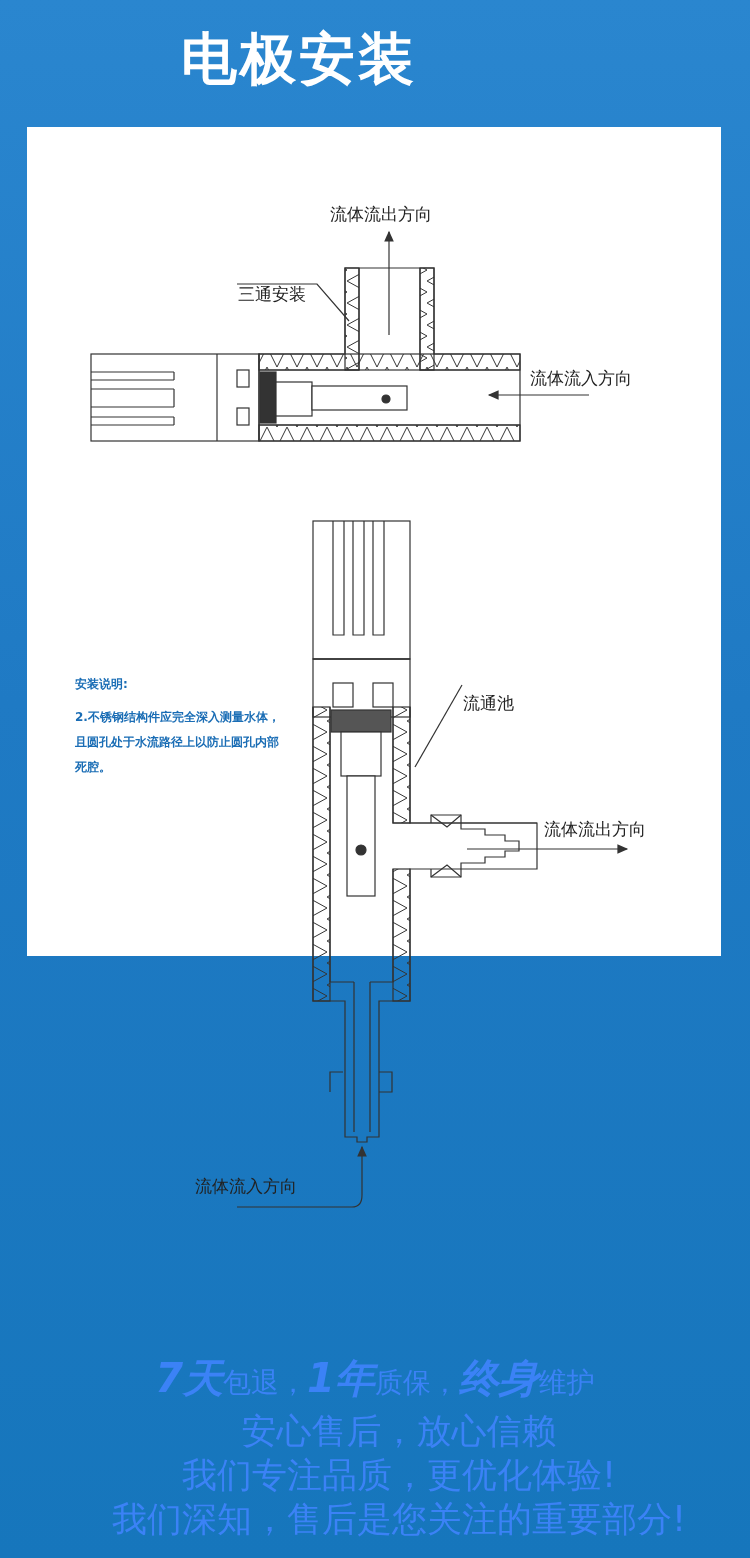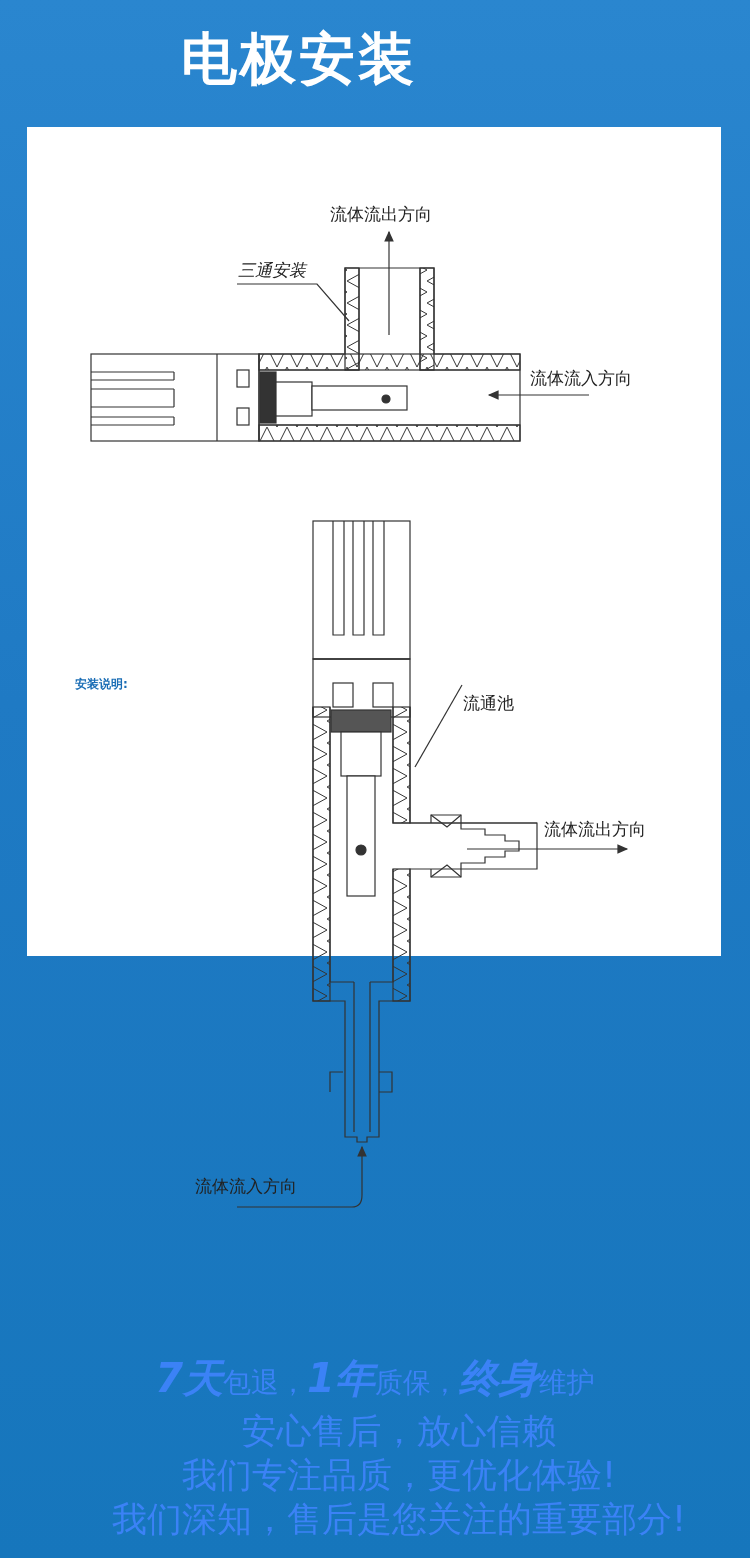--- a/index.html
+++ b/index.html
@@ -109,28 +109,29 @@
       <rect x="320" y="649" width="28" height="120" fill="#fff"></rect>
       <circle cx="334" cy="723" r="5" fill="#333"></circle>
 
       <line x1="440" y1="722" x2="600" y2="722" marker-end="url(#arr)"></line>
       <path d="M435 558 L388 640"></path>
       <path d="M210 1080 H325 Q335 1080 335 1068 V1020" marker-end="url(#arr)"></path>
     </g>
   </svg>
 
   <div class="lbl" style="left:303px;top:76px;">流体流出方向</div>
-  <div class="lbl" style="left:211px;top:132px;font-style:italic;">三通安装</div>
+  <div class="lbl" style="left:211px;top:156px;">三通安装</div>
   <div class="lbl" style="left:503px;top:240px;">流体流入方向</div>
   <div class="lbl" style="left:436px;top:565px;">流通池</div>
   <div class="lbl" style="left:517px;top:691px;">流体流出方向</div>
   <div class="lbl" style="left:168px;top:1048px;">流体流入方向</div>
 
   <div class="notes">
     <div class="hd">安装说明:</div>
+    <p>2.不锈钢结构件应完全深入测量水体，且圆孔处于水流路径上以防止圆孔内部死腔。</p>
   </div>
 </div>
 
 <div class="footer">
   <div class="l1">
     <span class="big">7天</span><span>包退，</span><span class="big">1年</span><span>质保，</span><span class="big">终身</span><span>维护</span>
   </div>
   <div class="l2">安心售后，放心信赖</div>
   <div class="l2">我们专注品质，更优化体验!</div>
   <div class="l2">我们深知，售后是您关注的重要部分!</div>

